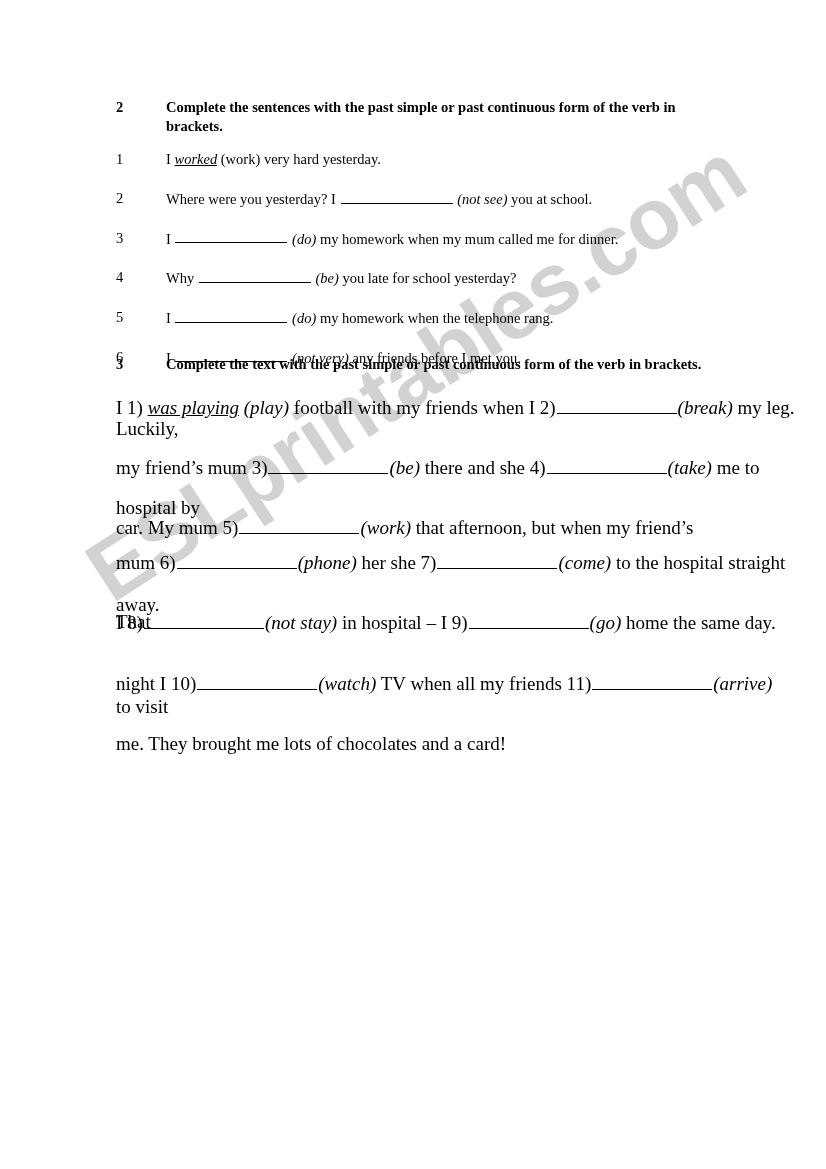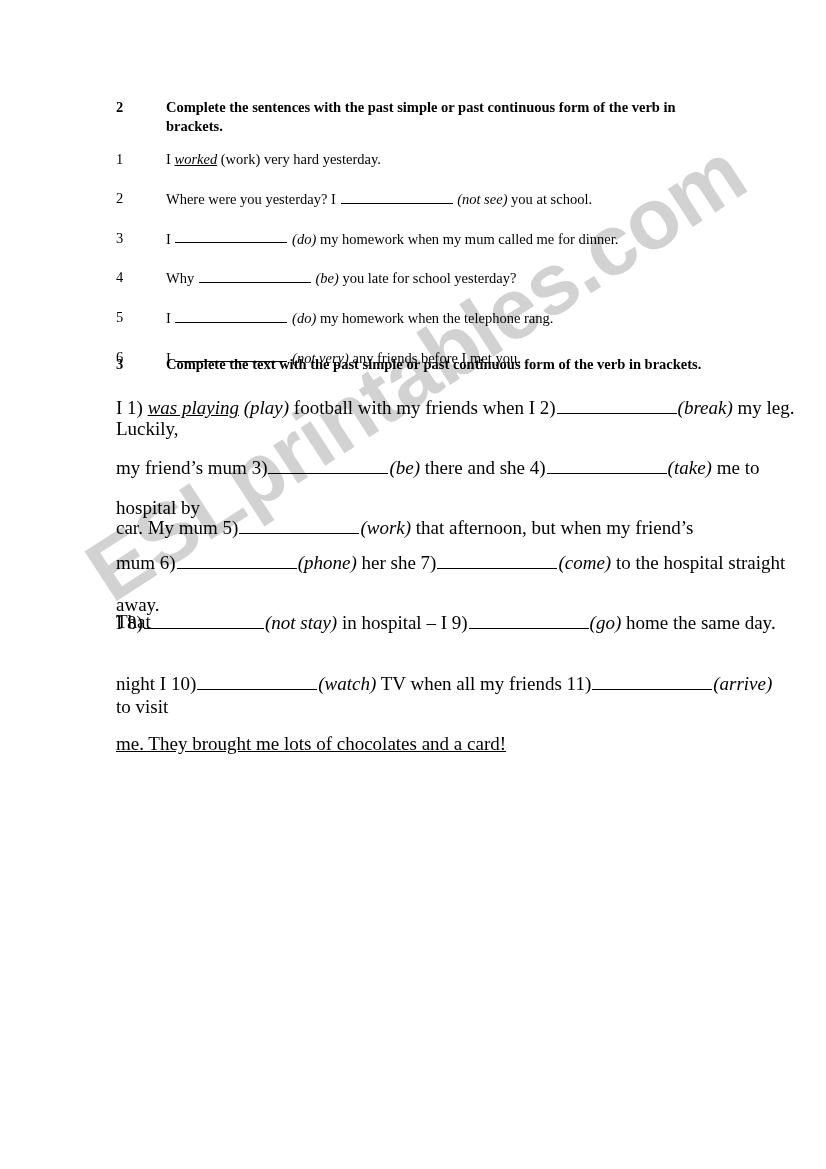--- a/index.html
+++ b/index.html
@@ -172,16 +172,16 @@
       <div class="text-line" style="top: 417px; text-align: right;"><span>Luckily,</span></div>
       <div class="text-line" style="top: 455px;"><span>my friend’s mum 3)</span><span class="blank w-long"></span><span class="verb">(be)</span><span> there and she 4)</span><span class="blank w-long"></span><span class="verb">(take)</span><span> me to</span></div>
       <div class="text-line" style="top: 496px;"><span>hospital by</span></div>
       <div class="text-line" style="top: 515px;"><span>car. My mum 5)</span><span class="blank w-long"></span><span class="verb">(work)</span><span> that afternoon, but when my friend’s</span></div>
       <div class="text-line" style="top: 550px;"><span>mum 6)</span><span class="blank w-long"></span><span class="verb">(phone)</span><span> her she 7)</span><span class="blank w-long"></span><span class="verb">(come)</span><span> to the hospital straight</span></div>
       <div class="text-line" style="top: 573px; margin-top: 20px;"><span>away.</span></div>
       <div class="text-line" style="top: 610px;"><span>I 8)</span><span class="blank w-long"></span><span class="verb">(not stay)</span><span> in hospital – I 9)</span><span class="blank w-long"></span><span class="verb">(go)</span><span> home the same day.</span></div>
       <div class="text-line" style="top: 610px;"><span>That</span></div>
       <div class="text-line" style="top: 671px;"><span>night I 10)</span><span class="blank w-long"></span><span class="verb">(watch)</span><span> TV when all my friends 11)</span><span class="blank w-long"></span><span class="verb">(arrive)</span></div>
       <div class="text-line" style="top: 695px;"><span>to visit</span></div>
-      <div class="text-line" style="top: 732px; text-decoration: underline;"><span>me. They brought me lots of chocolates and a card!</span></div>
+      <div class="text-line" style="top: 732px;"><span>me. They brought me lots of chocolates and a card!</span></div>
     </div>
 
 </div>
 
 </body></html>

